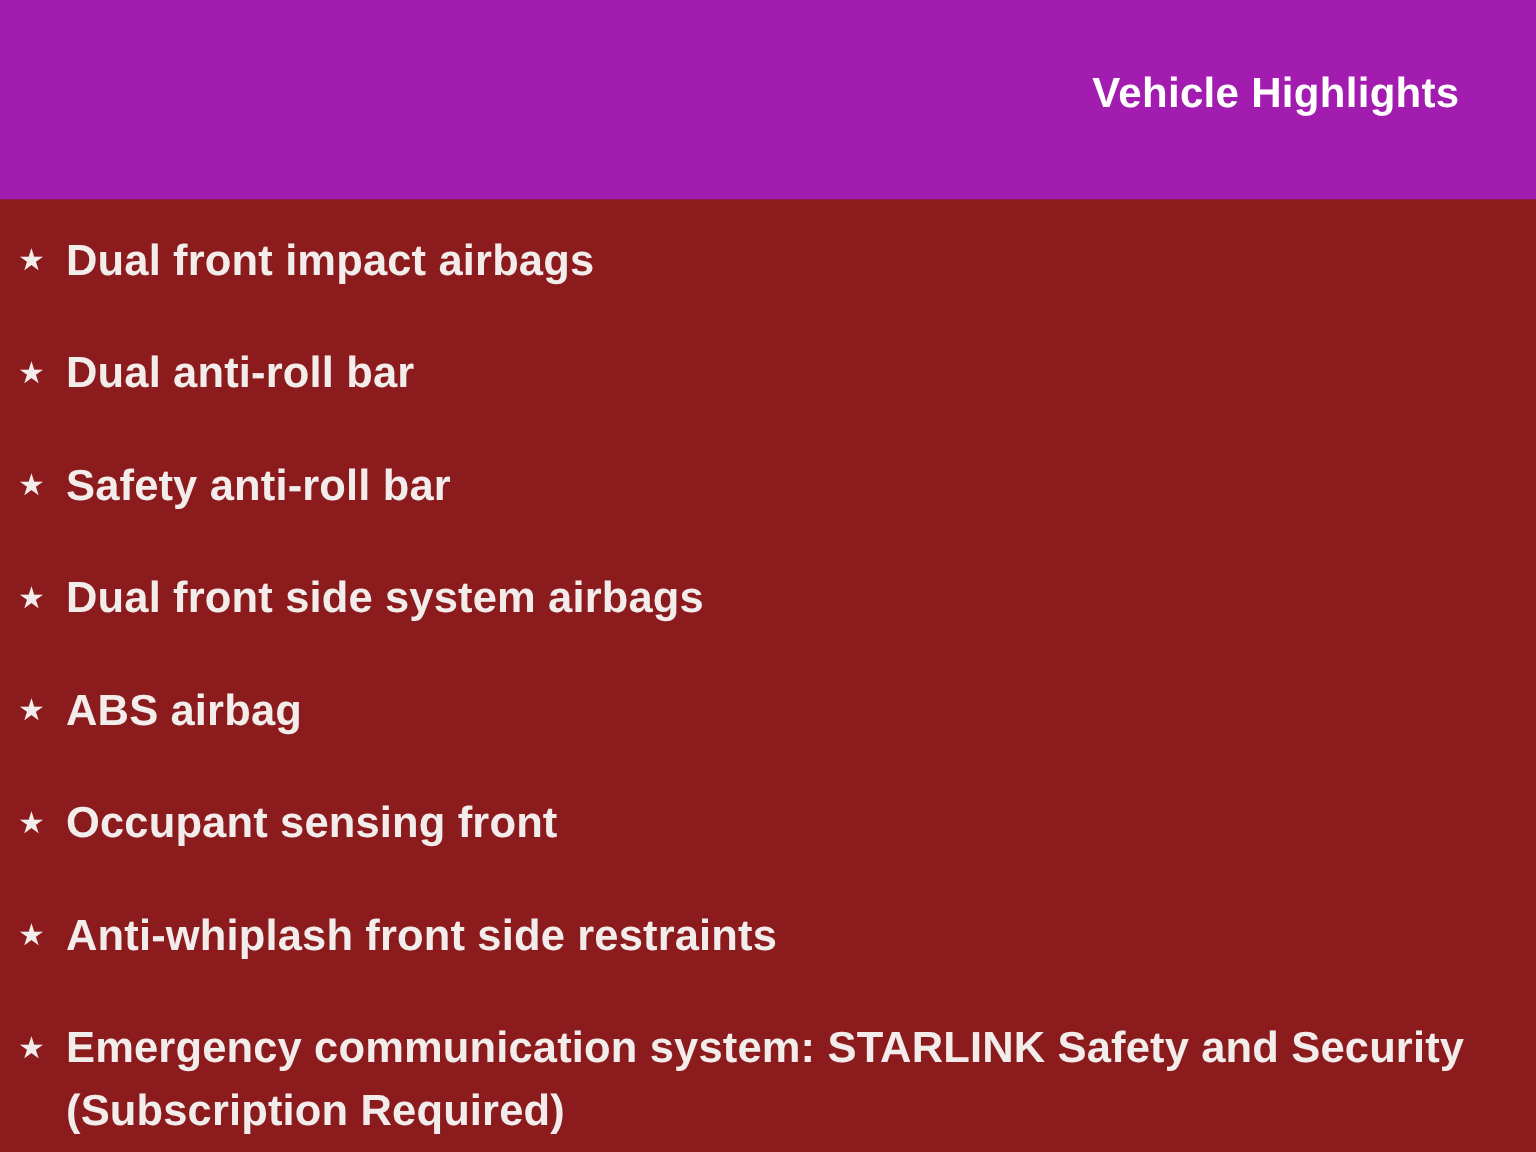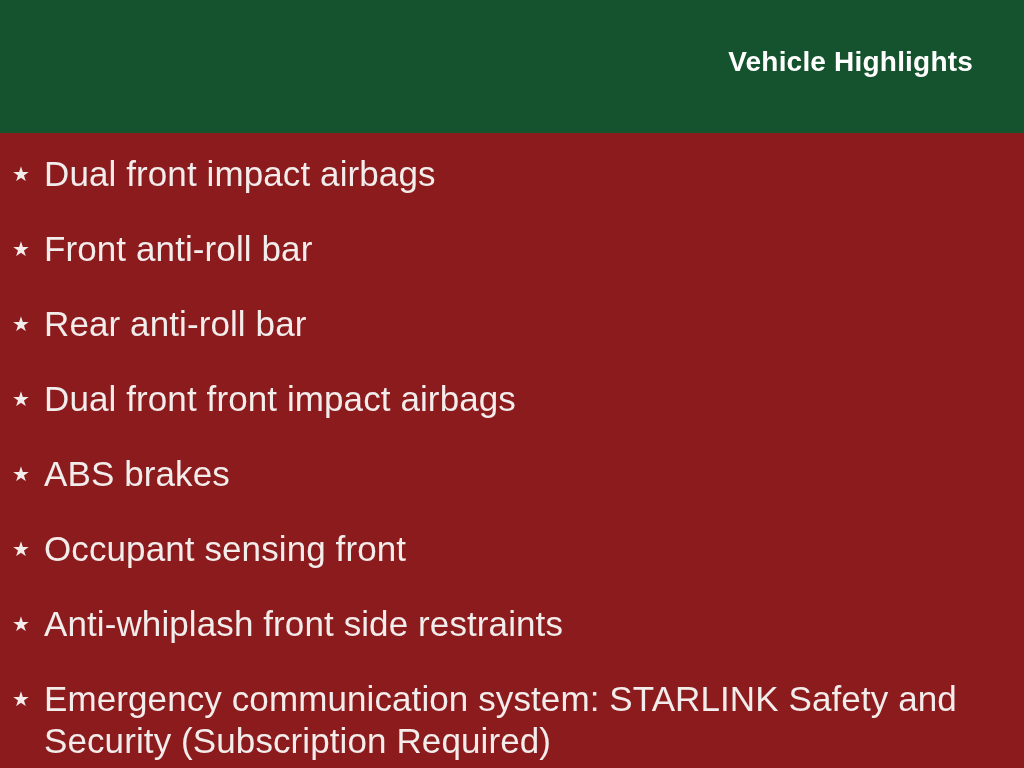--- a/index.html
+++ b/index.html
@@ -20,21 +20,21 @@
     height: 768px;
     background: #8c1b1e;
     box-sizing: border-box;
   }
   .header-bar {
     position: absolute;
     left: 0;
     top: 0;
     width: 1024px;
     height: 133px;
-    background: #14532d;
+    background: #a21caf;
     box-sizing: border-box;
   }
   .header-title {
     position: absolute;
     right: 51px;
     top: 45px;
     margin: 0;
     font-size: 28px;
     font-weight: bold;
     color: #ffffff;
@@ -68,24 +68,24 @@
     width: 32px;
     margin-left: 12px;
     font-size: 20px;
     line-height: 42px;
     color: #f2eceb;
     text-align: left;
     user-select: none;
   }
   .bullet-text {
     flex: 1 1 auto;
-    font-size: 35px;
+    font-size: 29px;
     line-height: 42px;
     color: #f2eceb;
-    font-weight: normal;
+    font-weight: bold;
     letter-spacing: 0.1px;
   }
 </style>
 </head>
 <body>
 
 <div class="slide">
 
   <div class="header-bar">
     <h1 class="header-title">Vehicle Highlights</h1>
@@ -94,36 +94,36 @@
   <div class="body-area">
     <ul class="bullet-list">
 
       <li class="bullet-item">
         <span class="bullet-star">★</span>
         <span class="bullet-text">Dual front impact airbags</span>
       </li>
 
       <li class="bullet-item">
         <span class="bullet-star">★</span>
-        <span class="bullet-text">Front anti-roll bar</span>
+        <span class="bullet-text">Dual anti-roll bar</span>
       </li>
 
       <li class="bullet-item">
         <span class="bullet-star">★</span>
-        <span class="bullet-text">Rear anti-roll bar</span>
+        <span class="bullet-text">Safety anti-roll bar</span>
       </li>
 
       <li class="bullet-item">
         <span class="bullet-star">★</span>
-        <span class="bullet-text">Dual front front impact airbags</span>
+        <span class="bullet-text">Dual front side system airbags</span>
       </li>
 
       <li class="bullet-item">
         <span class="bullet-star">★</span>
-        <span class="bullet-text">ABS brakes</span>
+        <span class="bullet-text">ABS airbag</span>
       </li>
 
       <li class="bullet-item">
         <span class="bullet-star">★</span>
         <span class="bullet-text">Occupant sensing front</span>
       </li>
 
       <li class="bullet-item">
         <span class="bullet-star">★</span>
         <span class="bullet-text">Anti-whiplash front side restraints</span>

